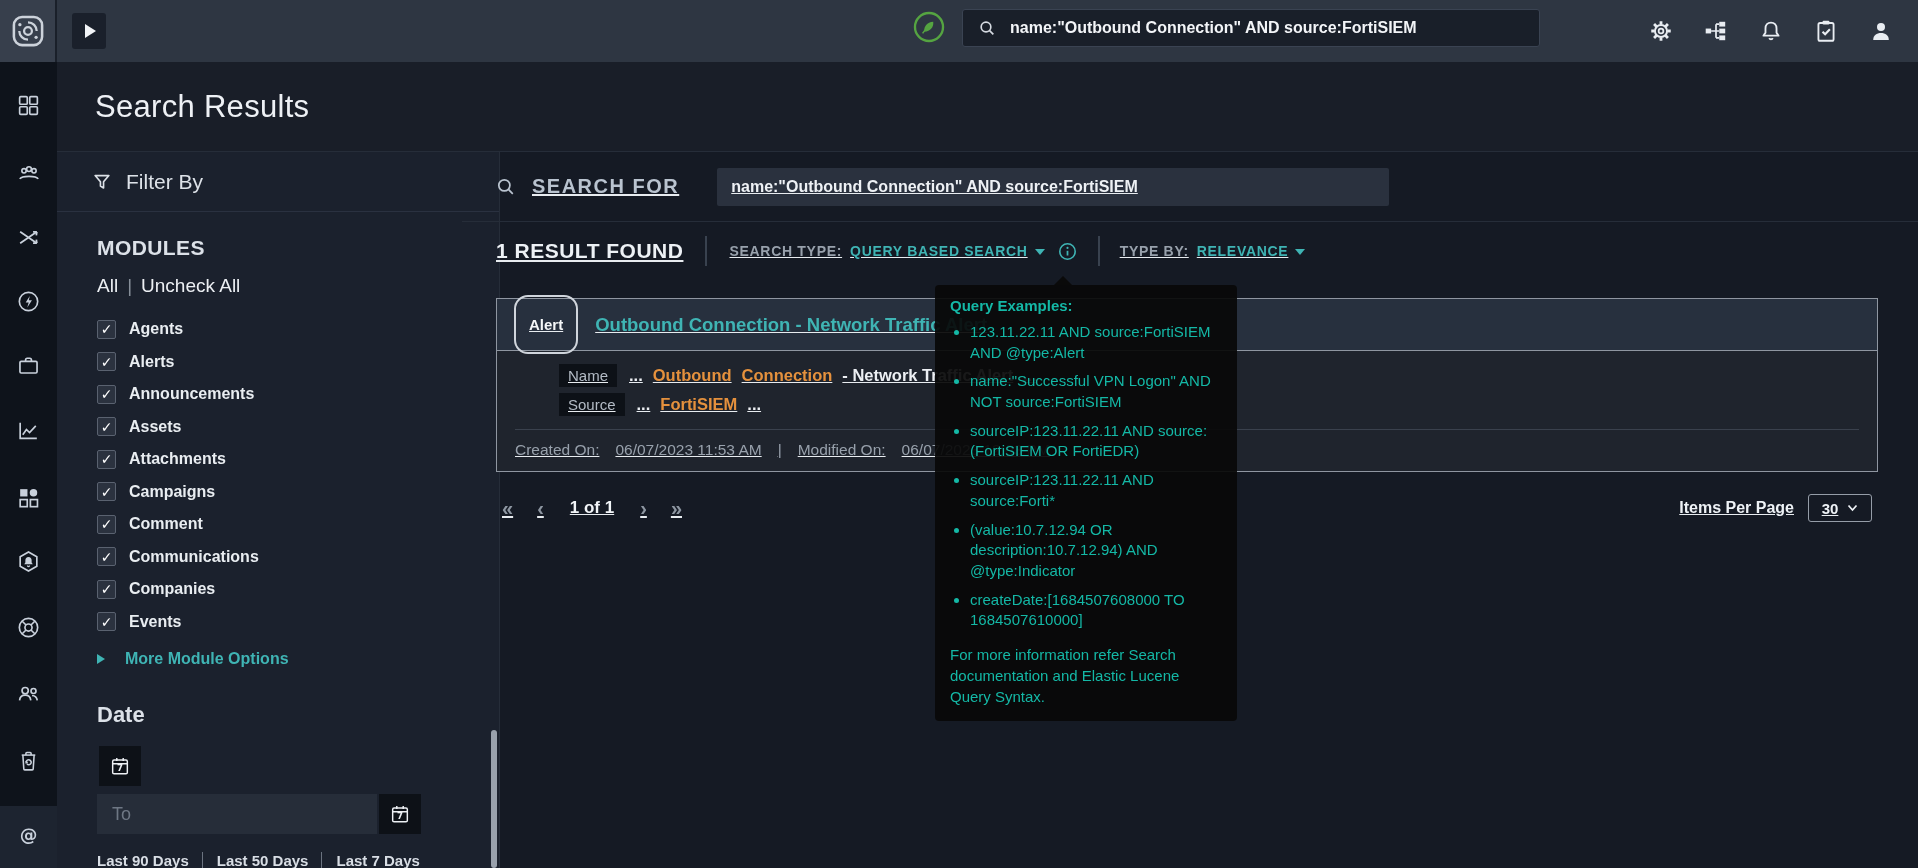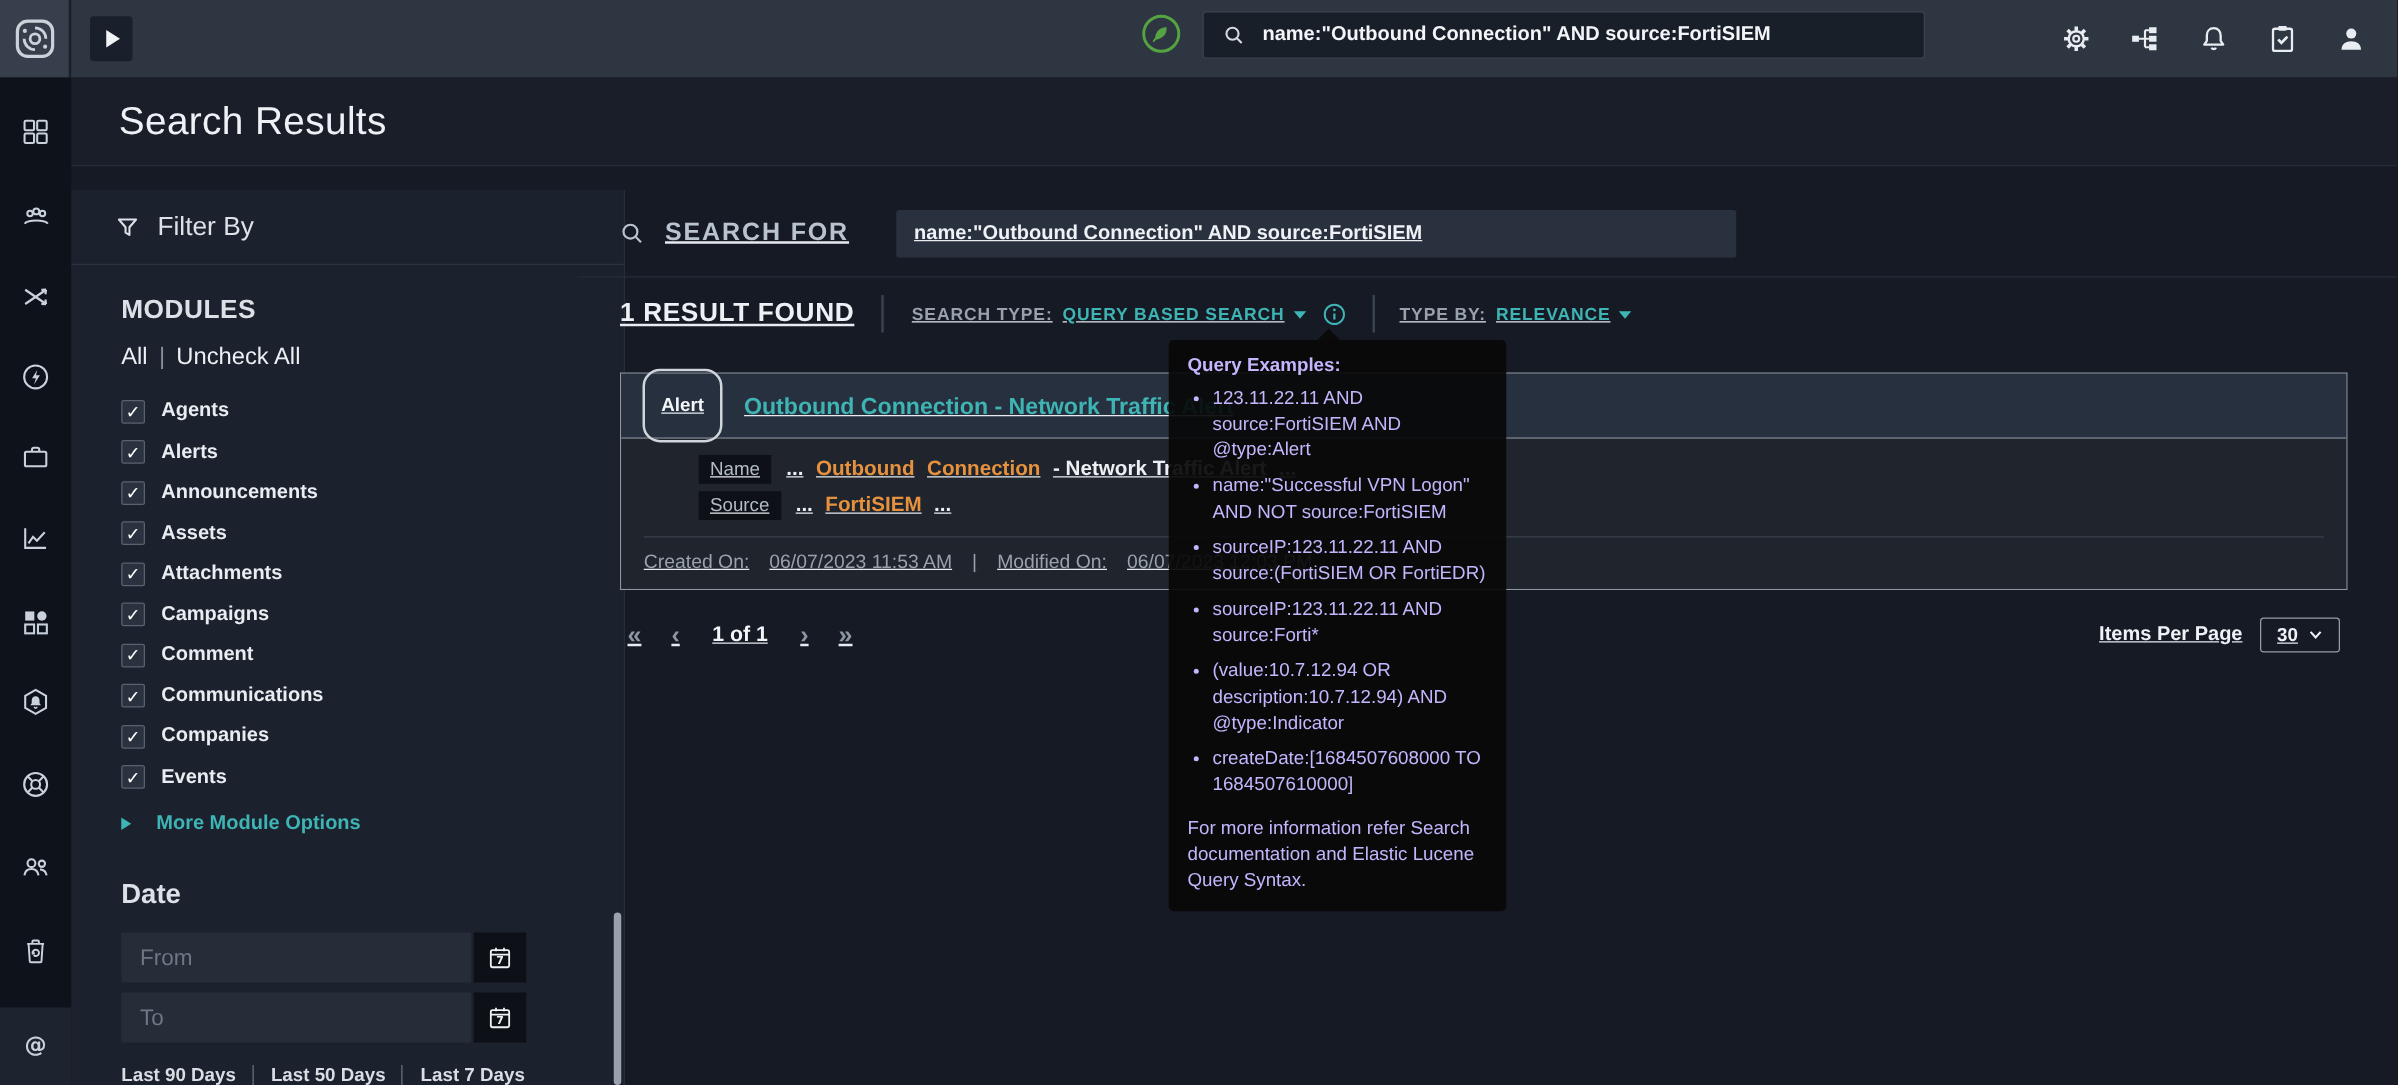--- a/index.html
+++ b/index.html
@@ -32,21 +32,21 @@
   .top-icons { right:24px; top:0; height:62px; display:flex; align-items:center; gap:29px; }
   .top-icons button { background:none; border:none; color:#e9edf2; padding:0; }
 
   
   .sidebar { left:0; top:62px; width:57px; height:806px; background:#0e131b; }
   .sb-strip { position:absolute; left:0; top:744px; width:57px; height:62px; background:#1d2430; }
   .sb-icon { position:absolute; left:15px; width:27px; height:27px; color:#c9d1dc;
     display:flex; align-items:center; justify-content:center; cursor:pointer; }
 
   
-  .titlebar { left:57px; top:62px; width:1861px; height:71px; background:#191e28;
+  .titlebar { left:57px; top:62px; width:1861px; height:90px; background:#191e28;
     border-bottom:1px solid #262d39; display:flex; align-items:center; padding-left:38px; }
   .titlebar h1 { font-size:31px; font-weight:400; color:#eef1f5; letter-spacing:.3px; }
 
   
   .filter { left:57px; top:152px; width:443px; height:716px; background:#1b212d; border-right:1px solid #262d39; }
   .filter-head { height:60px; border-bottom:1px solid #2a3140; display:flex; align-items:center;
     padding-left:34px; gap:13px; color:#dde2e8; }
   .filter-head span { font-size:21px; }
   .filter-body { padding:24px 20px 0 40px; }
   .modules-h { font-size:21px; font-weight:600; color:#dce1e8; letter-spacing:.4px; }
@@ -112,22 +112,22 @@
   .pager { display:flex; align-items:center; gap:24px; }
   .pg-btn { background:none; border:none; font-size:20px; font-weight:700; color:#8d96a1; line-height:1; }
   .pg-status { font-size:17px; font-weight:700; color:#f2f5f8; margin:0 2px; }
   .ipp { display:flex; align-items:center; gap:14px; }
   .ipp-label { font-size:16px; font-weight:700; color:#eef2f6; }
   .ipp-select { width:64px; height:28px; border:1px solid #959da8; border-radius:3px;
     display:flex; align-items:center; justify-content:center; gap:9px;
     font-size:15px; font-weight:700; color:#eef2f6; cursor:pointer; }
 
   
-  .tooltip { position:absolute; left:935px; top:272px; width:270px;
-    background:rgba(9,9,9,.93); border-radius:4px; padding:12px 15px 14px; color:#c4b5fd; z-index:50; }
+  .tooltip { position:absolute; left:935px; top:285px; width:302px;
+    background:rgba(9,9,9,.93); border-radius:4px; padding:12px 15px 14px; color:#14b8a6; z-index:50; }
   .tt-arrow { position:absolute; top:-9px; left:119px; width:0; height:0;
     border-left:9px solid transparent; border-right:9px solid transparent;
     border-bottom:9px solid rgba(9,9,9,.95); }
   .tt-title { font-size:15px; font-weight:700; }
   .tooltip ul { margin:8px 0 0 20px; padding:0; }
   .tooltip li { font-size:15px; line-height:1.38; margin-bottom:8px; overflow-wrap:break-word; }
   .tt-foot { margin-top:13px; font-size:15px; line-height:1.4; }
 </style>
 </head>
 <body>
@@ -382,21 +382,20 @@
           </span>
           <span class="mod-label">Events</span>
         </div>
       </div>
     <div class="more-row">
       <span class="tri-right"></span>
       <span>More Module Options</span>
     </div>
     <div class="date-h">Date</div>
     <div class="date-row first">
-      <input class="date" type="text" placeholder="From" style="">
       <button class="cal-btn">
         <svg width="22" height="22" viewBox="0 0 24 24" fill="none" stroke="currentColor" stroke-width="1.6">
           <rect x="4" y="5.5" width="16" height="15" rx="1.5"></rect>
           <path d="M4 9.5h16M8.5 3.4v3.2M15.5 3.4v3.2"></path>
           <text x="12" y="17.8" text-anchor="middle" font-size="9.5" font-weight="bold" fill="currentColor" stroke="none" font-family="DejaVu Sans, Liberation Sans, sans-serif">7</text>
         </svg>
       </button>
     </div>
     <div class="date-row">
       <input class="date" type="text" placeholder="To" style="">

